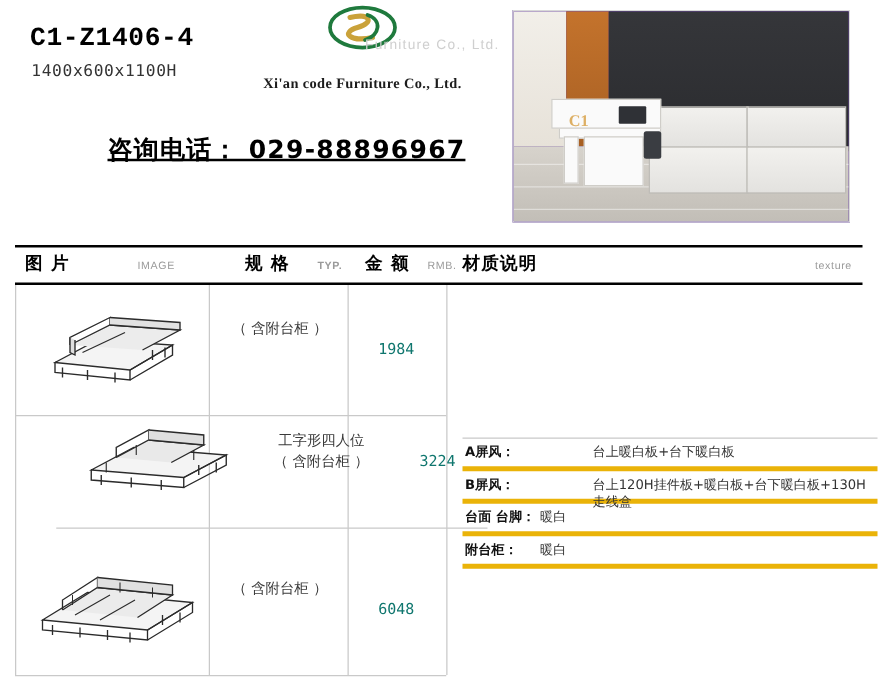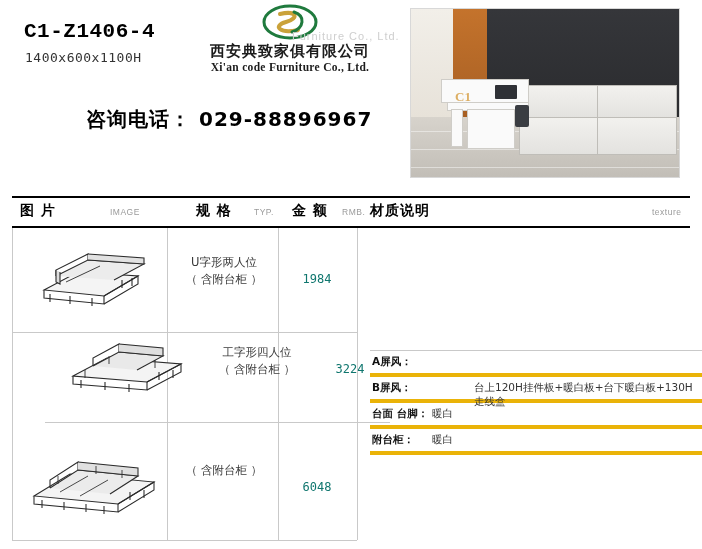--- a/index.html
+++ b/index.html
@@ -42,20 +42,21 @@
   }
   .phone-line {
     position: absolute;
     left: 86px;
     top: 106px;
     font-size: 20px;
     font-weight: bold;
     font-family: "DejaVu Sans", sans-serif;
     letter-spacing: 1px;
     color: #000;
+    text-decoration: underline;
   }
 
   
   .logo-block {
     position: absolute;
     left: 180px;
     top: 4px;
     width: 220px;
     height: 72px;
     text-align: center;
@@ -281,21 +282,20 @@
   <div class="model-code">C1-Z1406-4</div>
   <div class="model-dims">1400x600x1100H</div>
   <div class="phone-line">咨询电话： 029-88896967</div>
 
   <div class="logo-block">
     <svg class="logo-mark" viewBox="0 0 80 36">
       <ellipse cx="40" cy="18" rx="26" ry="16" fill="none" stroke="#1f7a3d" stroke-width="3"></ellipse>
       <path d="M30 10 C 46 6, 50 14, 36 18 C 22 22, 30 30, 48 26" fill="none" stroke="#caa23a" stroke-width="4" stroke-linecap="round"></path>
       <path d="M44 8 C 56 12, 54 24, 42 28" fill="none" stroke="#1f7a3d" stroke-width="3" stroke-linecap="round"></path>
     </svg>
-    <div class="logo-cn">西安典致家俱有限公司</div>
     <div class="logo-en">Xi'an code Furniture Co., Ltd.</div>
   </div>
   <div class="logo-faded">Furniture Co., Ltd.</div>
 
   <div class="photo">
     <div class="ph-wall-left"></div>
     <div class="ph-wall-orange"></div>
     <div class="ph-wall-dark"></div>
     <div class="ph-floor">
       <div class="ph-floor-line" style="top:14px;"></div>
@@ -319,21 +319,21 @@
   </div>
 </div>
 
 <div class="table-wrap">
 
   <div class="thead">
     <div class="th" style="left:8px;">图 片</div>
     <div class="th-sub" style="left:98px;">IMAGE</div>
 
     <div class="th" style="left:184px;">规 格</div>
-    <div class="th-sub" style="left:242px;">TYP.</div>
+    <div class="th-sub" style="left:242px;font-weight:bold;">TYP.</div>
 
     <div class="th" style="left:280px;">金 额</div>
     <div class="th-sub" style="left:330px;">RMB.</div>
 
     <div class="th" style="left:358px;">材质说明</div>
     <div class="th-sub" style="left:640px;">texture</div>
   </div>
 
   <div class="tbody">
 
@@ -351,21 +351,20 @@
           <path d="M30 40 L62 24 L118 28 L88 44" fill="#ececec"></path>
           <path d="M30 40 L30 34 L62 18 L62 24"></path>
           <path d="M62 18 L118 22 L118 28 L62 24" fill="#e2e2e2"></path>
           <path d="M30 34 L30 46 L34 48 L34 36" fill="#dedede"></path>
           <path d="M24 58 L24 66 M44 60 L44 68 M66 62 L66 70"></path>
           <path d="M96 44 L96 52 M106 42 L106 50"></path>
           <path d="M40 46 L74 30" stroke-width="0.9"></path>
         </g>
       </svg>
       <div class="cell-spec">
-        <div>U字形两人位</div>
         <div>（ 含附台柜 ）</div>
       </div>
       <div class="cell-price">1984</div>
     </div>
 
     <div class="row" style="top:90px;margin-left:33px;">
       <svg class="thumb" viewBox="0 0 136 88">
         <g fill="none" stroke="#2b2b2b" stroke-width="1.1">
           <path d="M14 50 L48 32 L122 38 L88 56 Z" fill="#f4f4f4"></path>
           <path d="M14 50 L14 58 L88 64 L88 56"></path>
@@ -403,20 +402,21 @@
       </svg>
       <div class="cell-spec">
         <div>（ 含附台柜 ）</div>
       </div>
       <div class="cell-price">6048</div>
     </div>
 
     <div class="mat">
       <div class="mat-row">
         <div class="mat-label">A屏风：</div>
+        <div class="mat-val indent">台上暖白板+台下暖白板</div>
       </div>
       <div class="mat-row">
         <div class="mat-label">B屏风：</div>
         <div class="mat-val indent">台上120H挂件板+暖白板+台下暖白板+130H走线盒</div>
       </div>
       <div class="mat-row">
         <div class="mat-label">台面 台脚：</div>
         <div class="mat-val">暖白</div>
       </div>
       <div class="mat-row">

